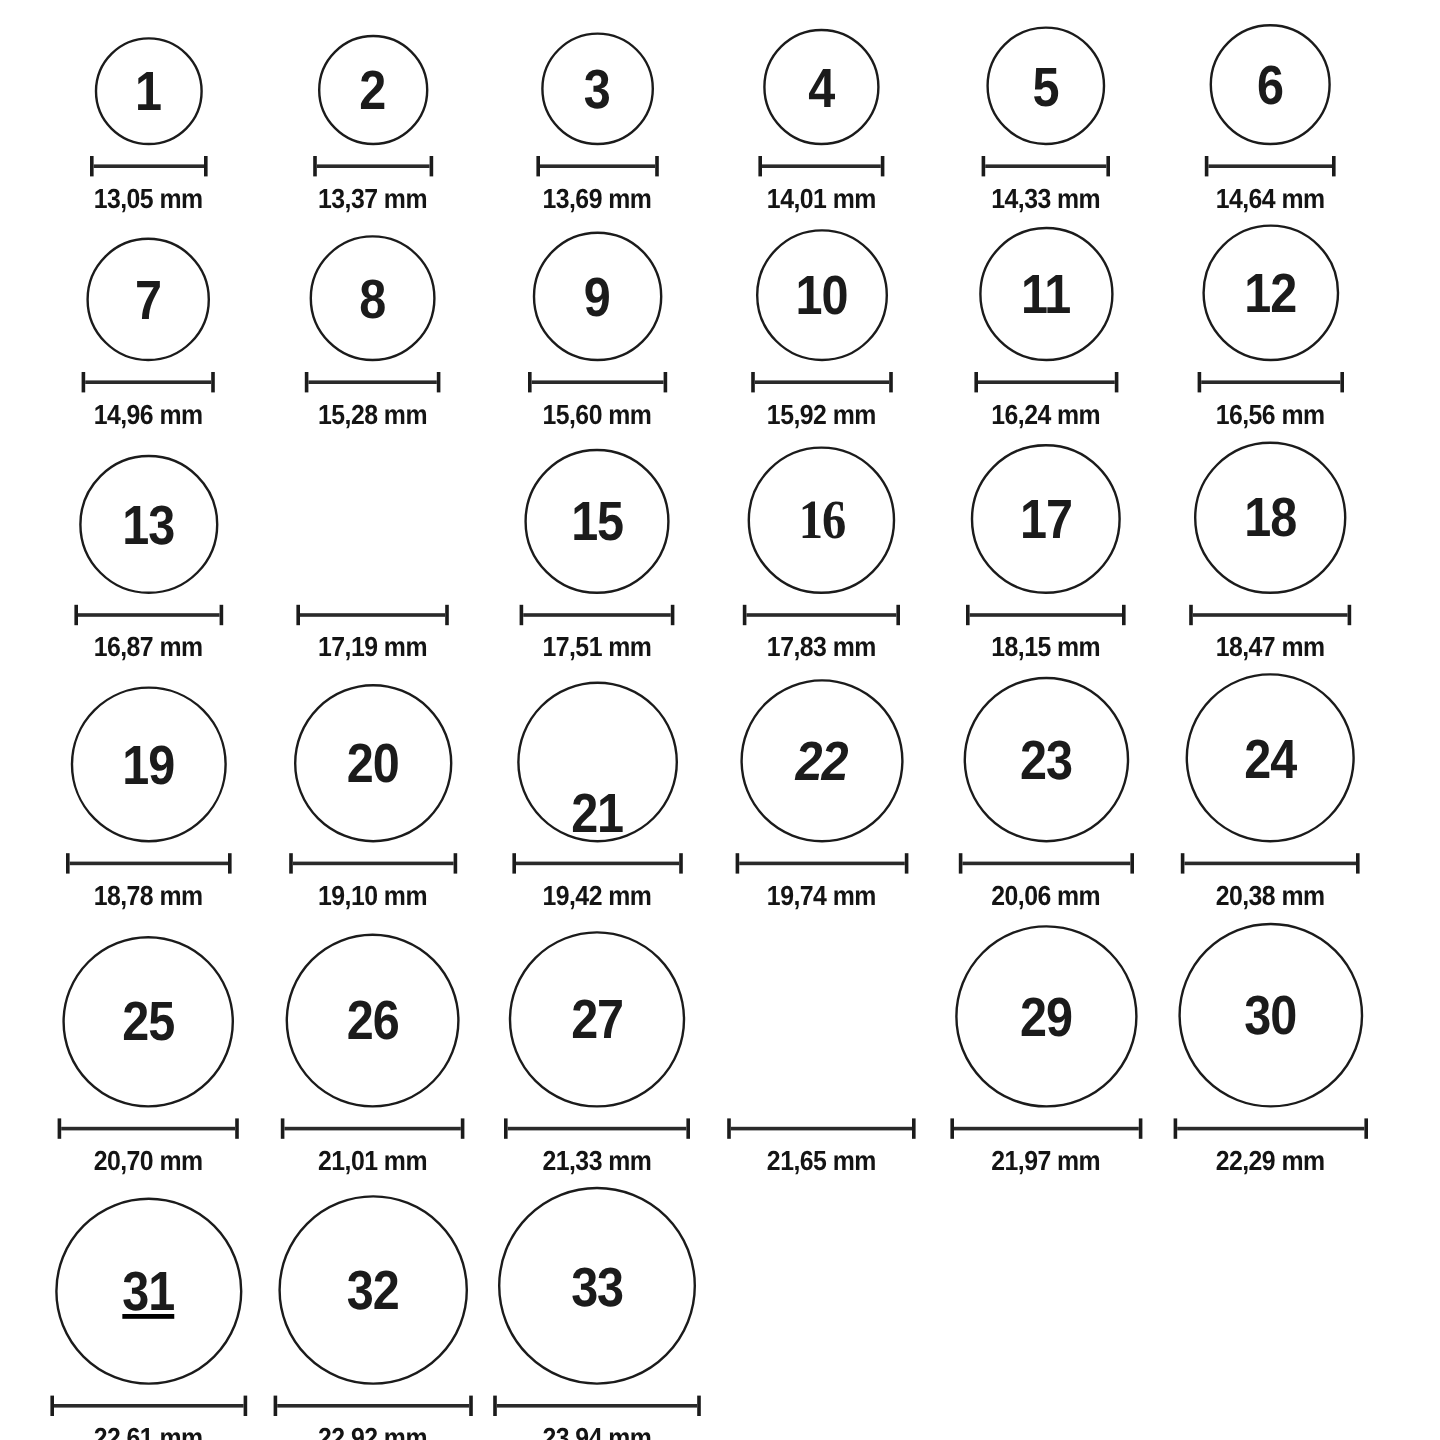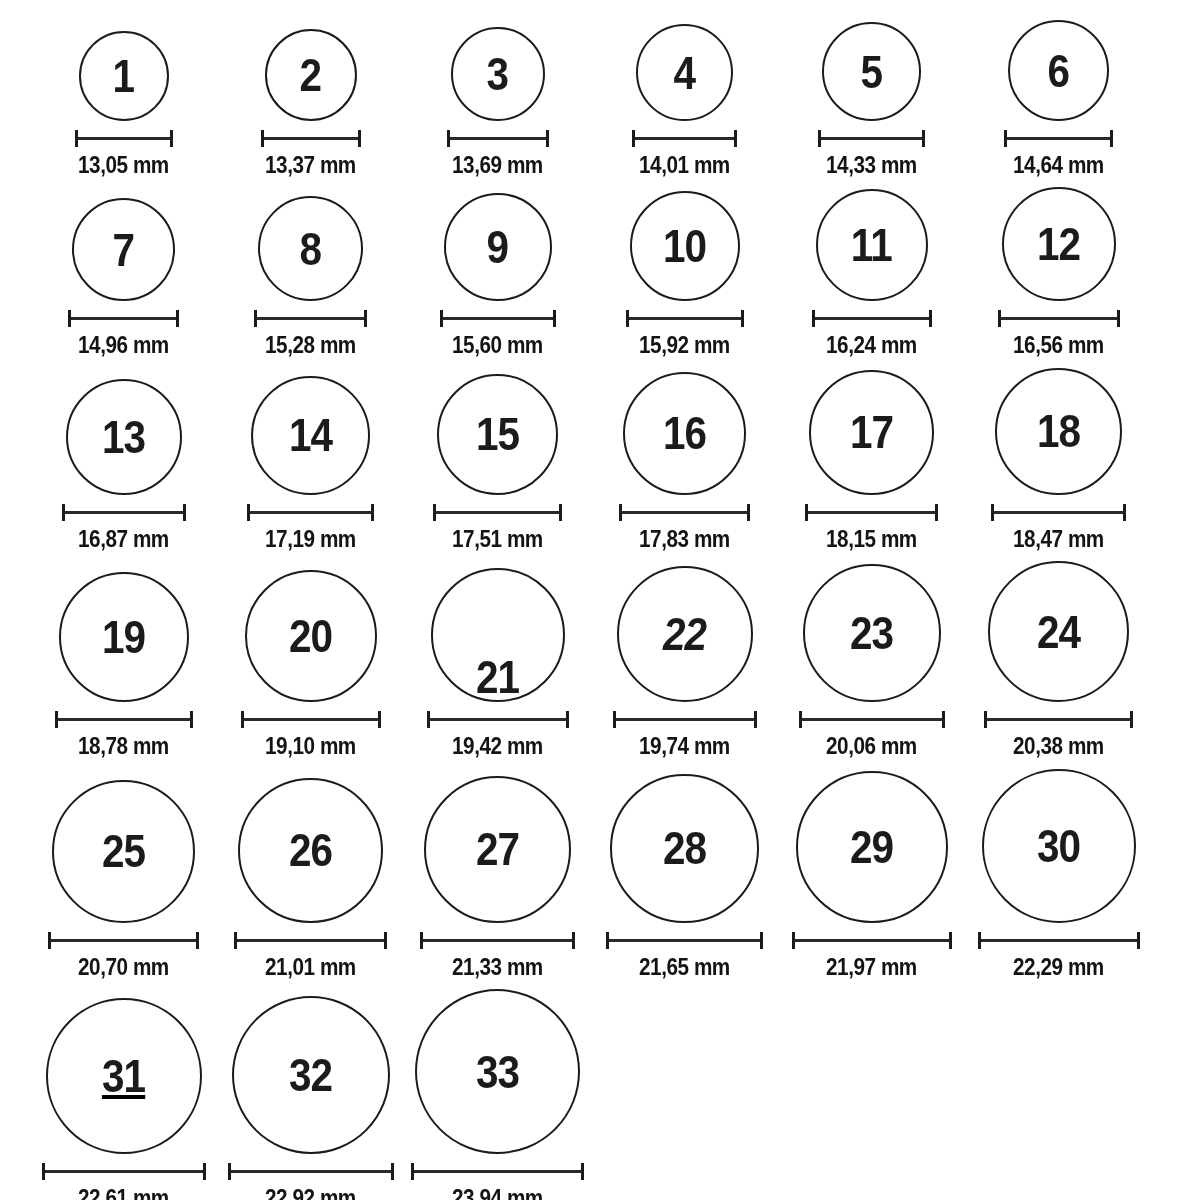--- a/index.html
+++ b/index.html
@@ -195,39 +195,36 @@
       <div class="cell">
         <div class="circle" style="width: 116px; height: 116px;">
           <span class="num">13</span>
         </div>
         <div class="ruler" style="width: 124px;">
           <span class="bar"></span>
         </div>
         <div class="label">16,87 mm</div>
       </div>
       <div class="cell">
-        <div class="circle" style="width: 119px; height: 119px;">
-          <span class="num">14</span>
-        </div>
         <div class="ruler" style="width: 127px;">
           <span class="bar"></span>
         </div>
         <div class="label">17,19 mm</div>
       </div>
       <div class="cell">
         <div class="circle" style="width: 121px; height: 121px;">
           <span class="num">15</span>
         </div>
         <div class="ruler" style="width: 129px;">
           <span class="bar"></span>
         </div>
         <div class="label">17,51 mm</div>
       </div>
       <div class="cell">
-        <div class="circle" style="width: 123px; height: 123px;">
+        <div class="circle" style="width: 123px; height: 123px; font-family: Liberation Serif, serif;">
           <span class="num">16</span>
         </div>
         <div class="ruler" style="width: 131px;">
           <span class="bar"></span>
         </div>
         <div class="label">17,83 mm</div>
       </div>
       <div class="cell">
         <div class="circle" style="width: 125px; height: 125px;">
           <span class="num">17</span>
@@ -325,23 +322,20 @@
       <div class="cell">
         <div class="circle" style="width: 147px; height: 147px;">
           <span class="num">27</span>
         </div>
         <div class="ruler" style="width: 155px;">
           <span class="bar"></span>
         </div>
         <div class="label">21,33 mm</div>
       </div>
       <div class="cell">
-        <div class="circle" style="width: 149px; height: 149px;">
-          <span class="num">28</span>
-        </div>
         <div class="ruler" style="width: 157px;">
           <span class="bar"></span>
         </div>
         <div class="label">21,65 mm</div>
       </div>
       <div class="cell">
         <div class="circle" style="width: 152px; height: 152px;">
           <span class="num">29</span>
         </div>
         <div class="ruler" style="width: 160px;">

